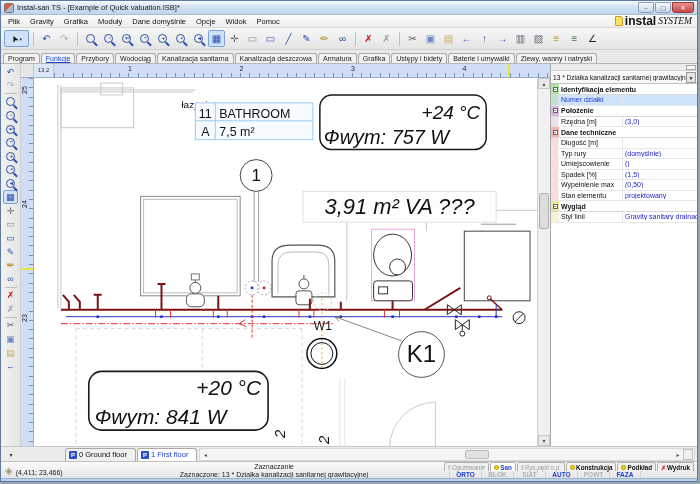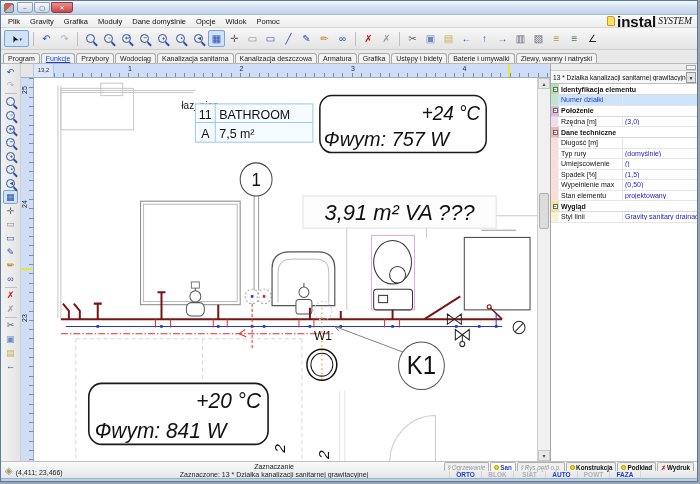--- a/index.html
+++ b/index.html
@@ -10,21 +10,21 @@
   .app-icon{width:10px;height:10px;background:linear-gradient(135deg,#e05a40 0 50%,#b0bcd0 50% 100%);border:1px solid #777;border-radius:2px;flex:0 0 auto;}
   .title{font-size:7.5px;color:#222;flex:1;white-space:nowrap;overflow:hidden;}
   .winbtns{display:flex;gap:1px;}
   .wb{width:16px;height:11px;font-size:6px;line-height:10px;text-align:center;border:1px solid #8aa0b8;border-radius:0 0 3px 3px;background:linear-gradient(#f6f9fc,#ccd8e8);color:#345;}
   .wb.close{width:22px;background:linear-gradient(#e89090,#c84848);border-color:#93393b;color:#fff;}
   
   .menubar{height:13px;background:linear-gradient(#fcfcfc,#ededed);display:flex;align-items:center;padding:0 2px;border-bottom:1px solid #d8d8d8;flex:0 0 auto;}
   .menu-item{font-size:7.5px;padding:0 5px;color:#111;white-space:nowrap;}
   .logo{margin-left:auto;display:flex;align-items:center;gap:2px;padding-right:3px;}
   .logo-doc{width:8px;height:10px;background:#ffe066;border:1px solid #c89a20;border-radius:1px 3px 1px 1px;}
-  .logo-instal{font-size:15px;font-weight:bold;color:#111;}
+  .logo-instal{font-size:12px;font-weight:bold;color:#111;}
   .logo-system{font-size:9.5px;font-style:italic;font-family:"Liberation Serif",serif;color:#111;}
   
   .toolbar{height:22px;background:linear-gradient(#f7f7f7,#e4e4e4);display:flex;align-items:center;padding:0 3px;border-bottom:1px solid #cfcfcf;gap:1px;flex:0 0 auto;}
   .tbtn{width:17px;height:17px;display:flex;align-items:center;justify-content:center;font-size:10px;border:1px solid transparent;border-radius:2px;flex:0 0 auto;}
   .tbtn.active{border-color:#7aa2d8;background:#cfe2f8;}
   .tbtn.wide{width:25px;}
   .tsep{width:1px;height:14px;background:#c0c0c0;margin:0 3px;flex:0 0 auto;}
   .mag{position:relative;width:9px;height:9px;border:1.3px solid #2a4fae;border-radius:50%;}
   .mag i{position:absolute;left:0;top:-1px;width:9px;text-align:center;font-style:normal;font-size:6px;line-height:9px;color:#2a4fae;font-weight:bold;}
   .mag::after{content:"";position:absolute;width:5px;height:1.5px;background:#2a4fae;transform:rotate(45deg);right:-4px;bottom:-2px;}
@@ -115,20 +115,21 @@
   .tg.on{color:#1a3fd4;}
   .bottomstrip{height:3px;background:#bcd0e8;border-top:1px solid #9ab2cc;flex:0 0 auto;}
 </style>
 </head>
 <body>
 
 <div class="window">
 
   <div class="titlebar">
     <span class="app-icon"></span>
+    <span class="title">Instal-san TS - [Example of Quick valuation.ISB]*</span>
     <span class="winbtns">
       <span class="wb">–</span>
       <span class="wb">▢</span>
       <span class="wb close">✕</span>
     </span>
   </div>
 
   <div class="menubar">
     <span id="menu-items" style="display:flex;">
         <span class="menu-item">Plik</span>
@@ -544,20 +545,40 @@
           </div>
           <div class="pg-row">
             <span class="pg-rowbar" style="background: rgb(239, 231, 155);"></span>
             <span class="pg-label">Styl linii</span>
             <span class="pg-value">Gravity sanitary drainage</span>
           </div>
         </div>
     </div>
   </div>
 
+  <div class="sheetbar">
+    <span class="sb-overflow">▾</span>
+    <span class="sb-space"></span>
+    <span id="sheet-tabs" style="display:flex;align-items:flex-end;gap:1px;">
+        <span class="stab">
+          <span class="sicon">P</span>
+          <span>0 Ground floor</span>
+        </span>
+        <span class="stab active">
+          <span class="sicon">P</span>
+          <span>1 First floor</span>
+        </span>
+      </span>
+    <div class="sb-scroll">
+      <span class="sb-arrow">◂</span>
+      <span class="sb-thumb"></span>
+      <span class="sb-arrow right">▸</span>
+      <span class="sb-grip"></span>
+    </div>
+  </div>
 
   <div class="statusbar">
     <div class="st-left">
       <span class="st-dia">◈</span>
       <span class="st-coords">(4,411; 23,466)</span>
     </div>
     <div class="st-center">
       <div>Zaznaczanie</div>
       <div>Zaznaczone: 13 * Działka kanalizacji sanitarnej grawitacyjnej</div>
     </div>

